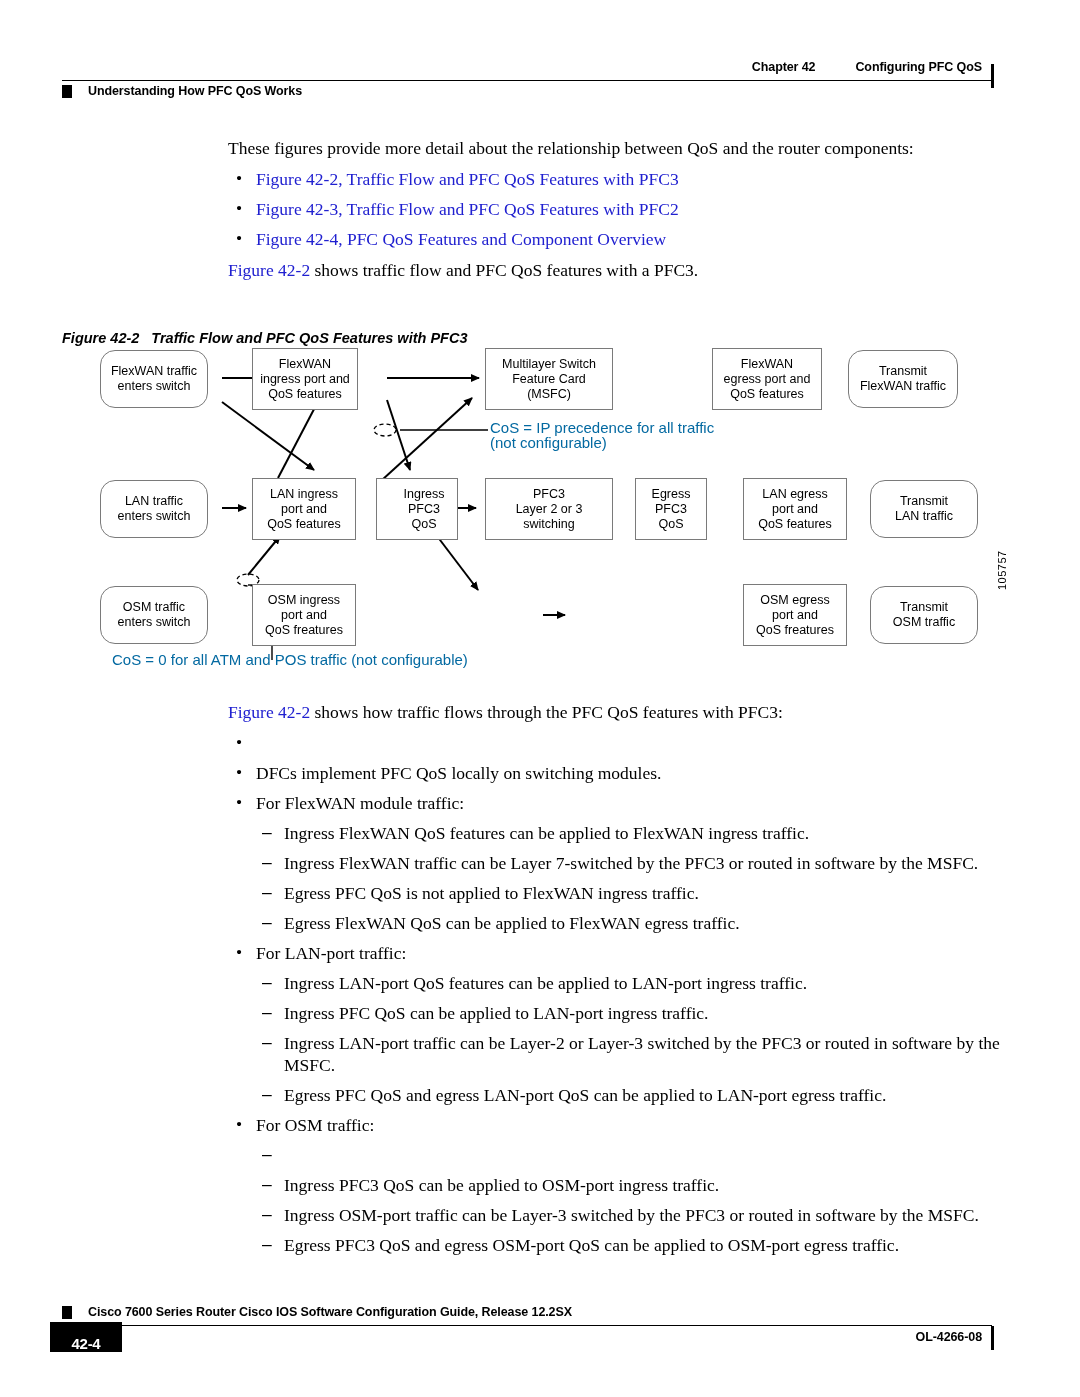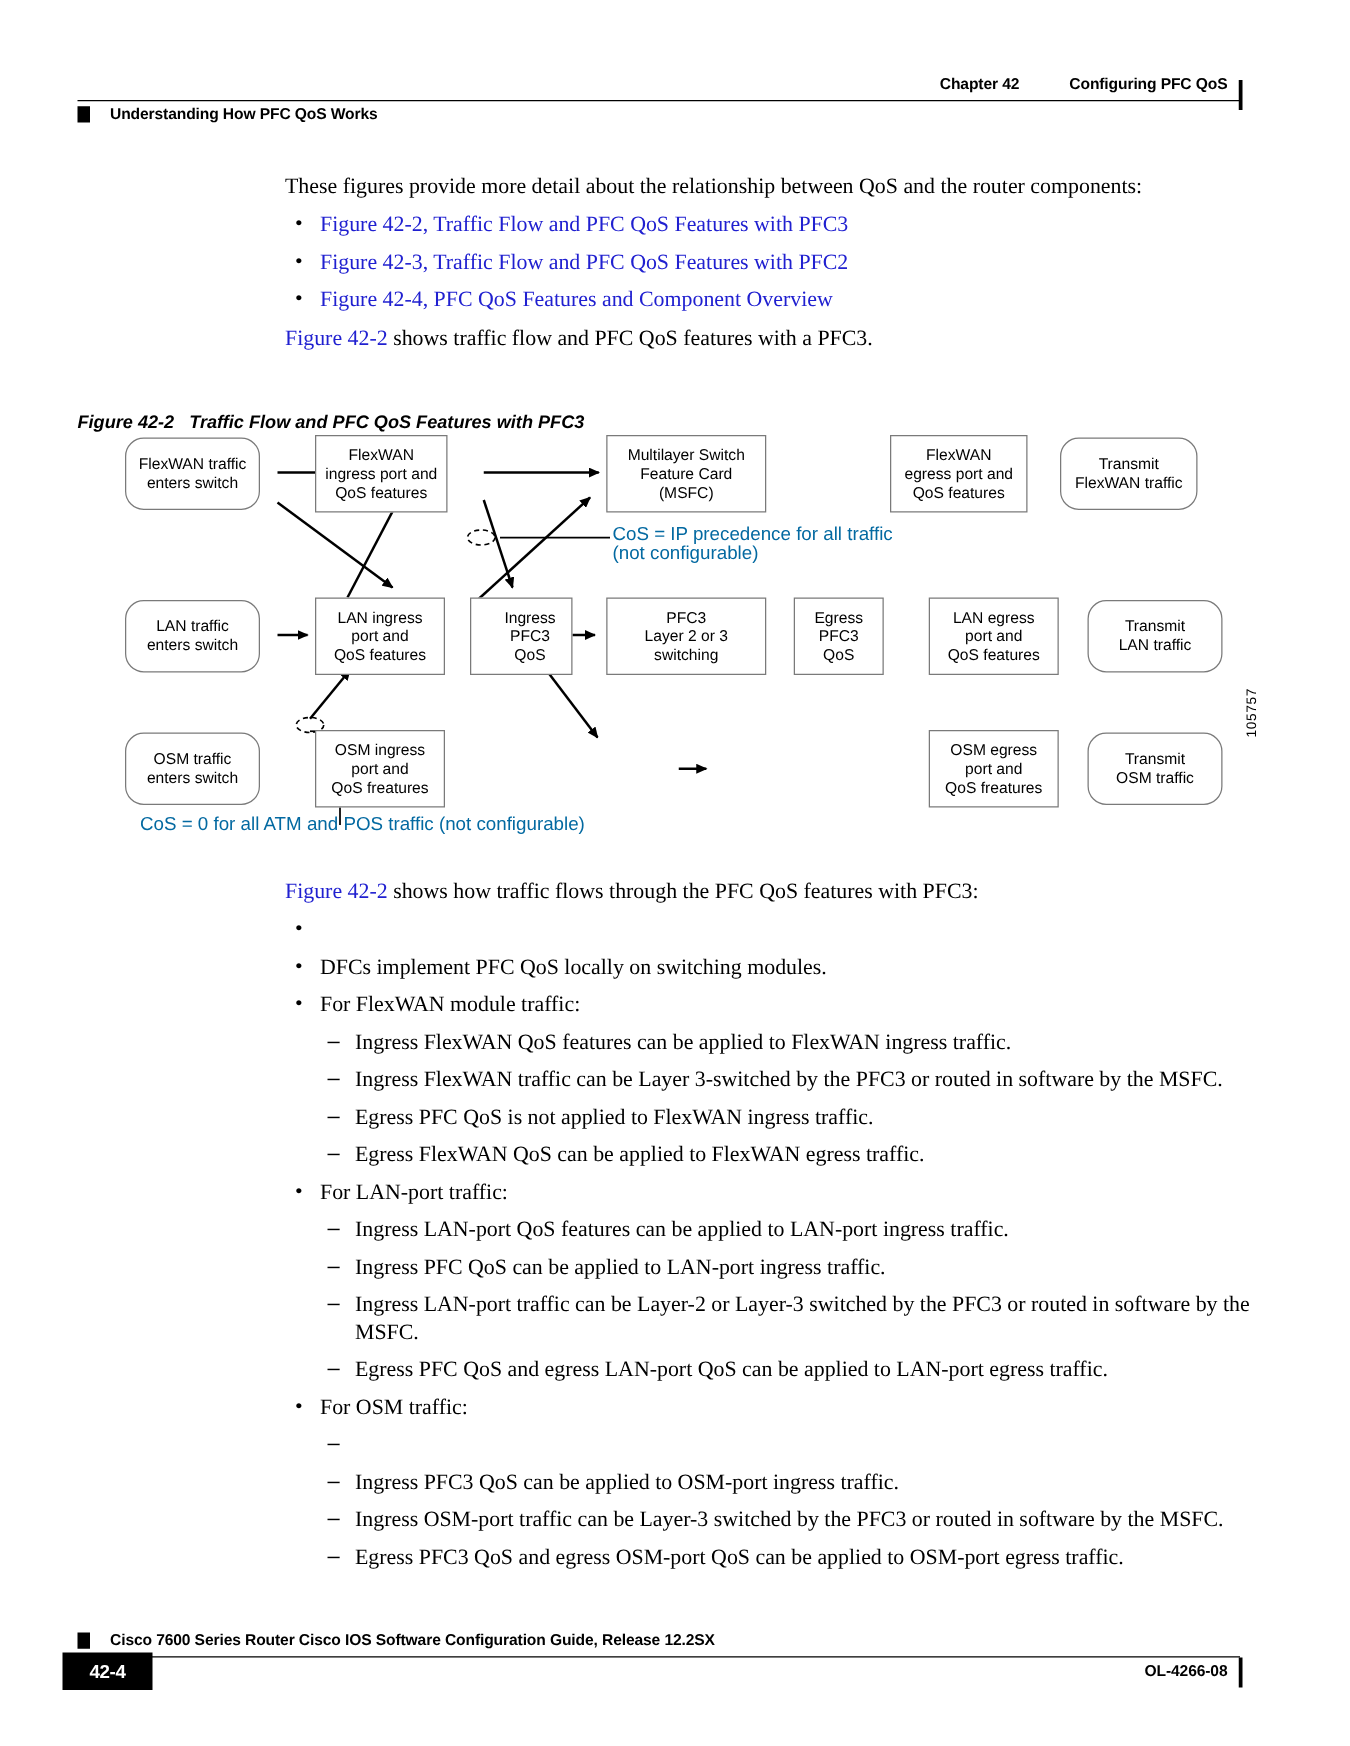--- a/index.html
+++ b/index.html
@@ -69,21 +69,21 @@
   #ftr-sq{position:absolute;left:62px;top:6px;width:10px;height:13px;background:#000;}
   #ftr-title{
     position:absolute;left:88px;top:5px;white-space:nowrap;
     font-family:"Liberation Sans", sans-serif;font-weight:bold;font-size:12.5px;
     letter-spacing:-0.1px;
   }
   #ftr-rule{position:absolute;left:62px;top:25px;width:930px;height:1px;background:#000;}
   #ftr-tick{position:absolute;left:991px;top:26px;width:3px;height:24px;background:#000;}
   #ftr-pagebox{
     position:absolute;left:50px;top:22px;width:72px;height:30px;background:#000;
-    display:flex;align-items:center;justify-content:center;
+    display:flex;align-items:flex-end;justify-content:center;
   }
   #ftr-pagenum{
     font-family:"Liberation Sans", sans-serif;font-weight:bold;font-size:15px;color:#fff;
     letter-spacing:-0.3px;
   }
   #ftr-doc{
     position:absolute;right:98px;top:30px;white-space:nowrap;
     font-family:"Liberation Sans", sans-serif;font-weight:bold;font-size:12.5px;
     letter-spacing:-0.1px;
   }
@@ -231,21 +231,21 @@
     <div class="bullet-row" style="left: 236px; top: 792px; width: 780px;">
       <div class="bdot">•</div>
       <div class="btext">For FlexWAN module traffic:</div>
     </div>
     <div class="bullet-row" style="left: 262px; top: 822px; width: 760px;">
       <div class="dash">–</div>
       <div class="btext">Ingress FlexWAN QoS features can be applied to FlexWAN ingress traffic.</div>
     </div>
     <div class="bullet-row" style="left: 262px; top: 852px; width: 760px;">
       <div class="dash">–</div>
-      <div class="btext">Ingress FlexWAN traffic can be Layer 3-switched by the PFC3 or routed in software by the MSFC.</div>
+      <div class="btext">Ingress FlexWAN traffic can be Layer 7-switched by the PFC3 or routed in software by the MSFC.</div>
     </div>
     <div class="bullet-row" style="left: 262px; top: 882px; width: 760px;">
       <div class="dash">–</div>
       <div class="btext">Egress PFC QoS is not applied to FlexWAN ingress traffic.</div>
     </div>
     <div class="bullet-row" style="left: 262px; top: 912px; width: 760px;">
       <div class="dash">–</div>
       <div class="btext">Egress FlexWAN QoS can be applied to FlexWAN egress traffic.</div>
     </div>
     <div class="bullet-row" style="left: 236px; top: 942px; width: 780px;">

